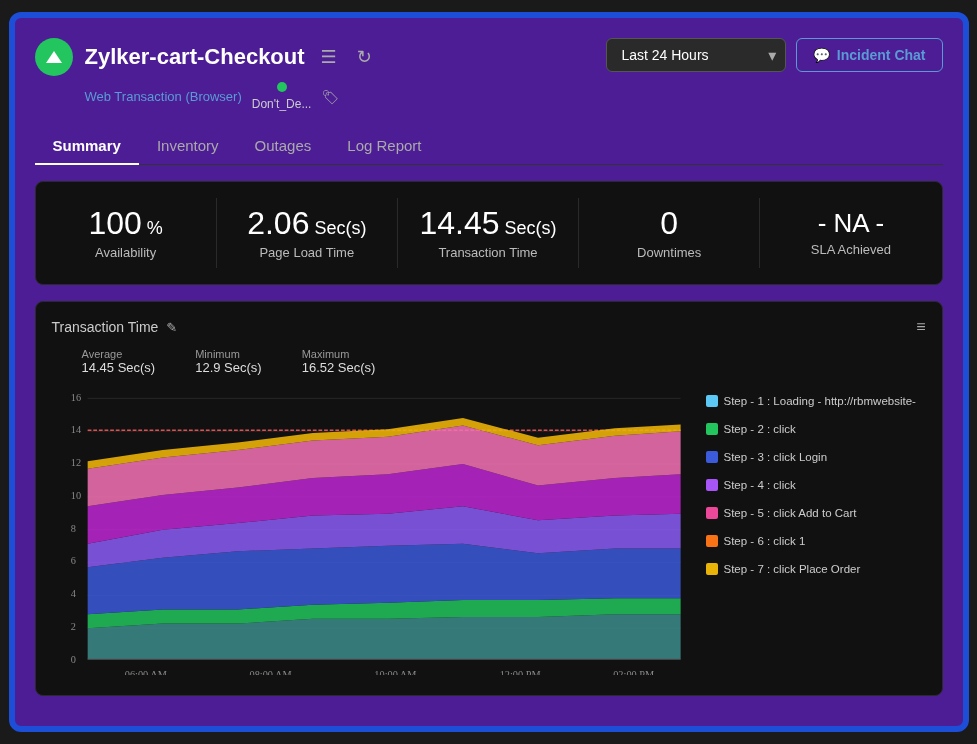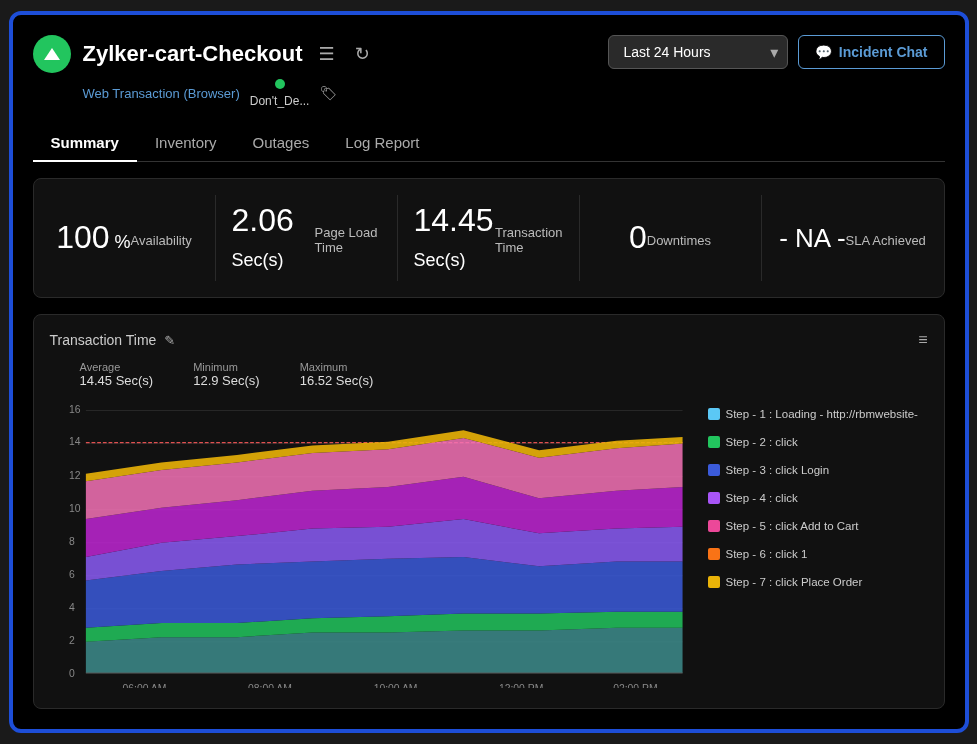--- a/index.html
+++ b/index.html
@@ -7,26 +7,26 @@
       background: #1a1a1a;
       font-family: -apple-system, BlinkMacSystemFont, 'Segoe UI', sans-serif;
       color: #fff;
       width: 977px;
       min-height: 744px;
       display: flex;
       align-items: center;
       justify-content: center;
     }
     .main-container {
-      background: #000000;
+      background: #4c1d95;
       border-radius: 12px;
       width: 960px;
       min-height: 720px;
       padding: 20px;
-      border: 4px solid #1d4ed8;
+      border: 6px solid #1d4ed8;
     }
     
     .header {
       display: flex;
       align-items: flex-start;
       justify-content: space-between;
       margin-bottom: 16px;
     }
     .header-left {
       display: flex;
@@ -174,21 +174,21 @@
       display: grid;
       grid-template-columns: 1fr 1fr 1fr 1fr 1fr;
       background: #111;
       border-radius: 8px;
       margin-bottom: 16px;
       padding: 16px 0;
       border: 1px solid #2a2a2a;
     }
     .stat-item {
       display: flex;
-      flex-direction: row;
+      flex-direction: column;
       align-items: center;
       justify-content: center;
       padding: 8px 16px;
       border-right: 1px solid #2a2a2a;
     }
     .stat-item:last-child { border-right: none; }
     .stat-value {
       font-size: 32px;
       font-weight: 300;
       color: #fff;
@@ -251,20 +251,21 @@
       color: #ddd;
       font-weight: 500;
     }
     .chart-body {
       display: flex;
       gap: 16px;
     }
     .chart-area {
       flex: 1;
       position: relative;
+      font-family: Liberation Serif, serif;
     }
     .chart-legend {
       width: 220px;
       display: flex;
       flex-direction: column;
       gap: 16px;
       padding-top: 20px;
       flex-shrink: 0;
     }
     .legend-item {

